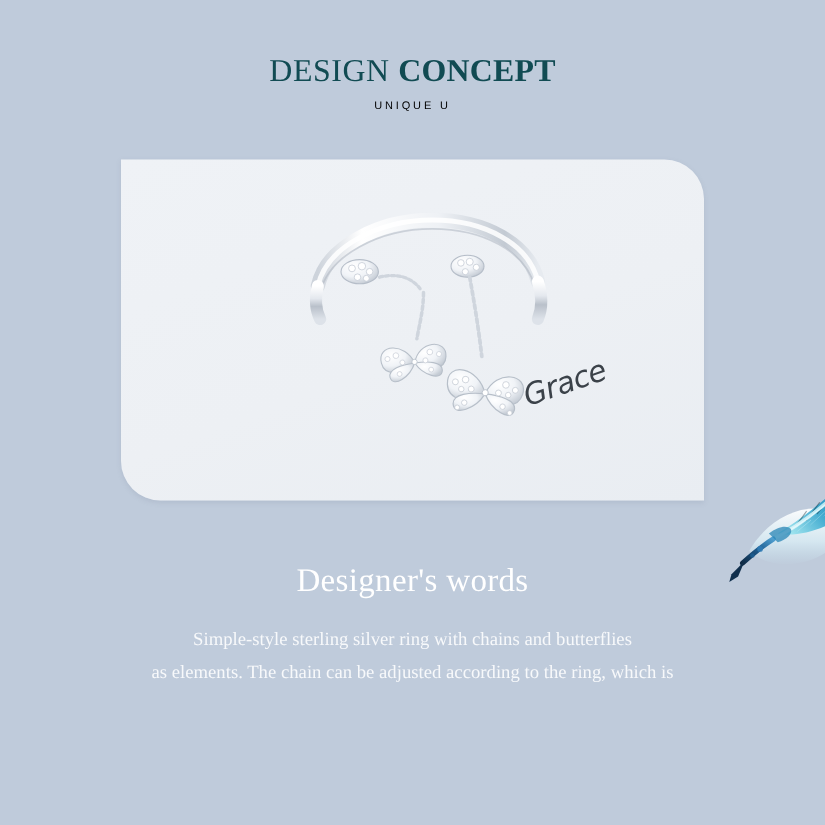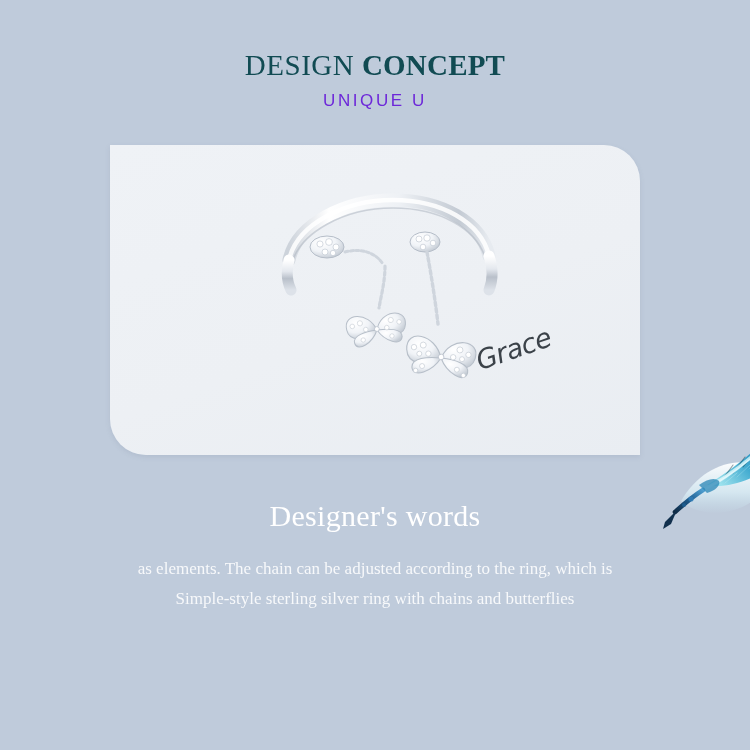--- a/index.html
+++ b/index.html
@@ -40,23 +40,23 @@
   .title .t-light {
     font-weight: 400;
   }
   .title .t-bold {
     font-weight: 700;
     letter-spacing: 0.2px;
   }
   .subtitle {
     margin-top: 9px;
     font-family: "Liberation Sans", sans-serif;
-    font-size: 17px;
+    font-size: 10px;
     letter-spacing: 2.6px;
-    color: #6d28d9;
+    color: #000000;
     font-weight: 400;
   }
 
   
   .card {
     position: absolute;
     left: 110px;
     top: 145px;
     width: 530px;
     height: 310px;
@@ -104,21 +104,21 @@
     top: 178px;
     width: 190px;
     height: 215px;
     pointer-events: none;
   }
   .quill svg { display: block; overflow: visible; }
 
   
   .designer {
     position: absolute;
-    top: 496px;
+    top: 508px;
     left: 0;
     width: 750px;
     text-align: center;
   }
   .designer-heading {
     font-family: "Liberation Serif", serif;
     font-size: 30px;
     line-height: 40px;
     color: #ffffff;
     font-weight: 400;
@@ -339,18 +339,18 @@
           <circle cx="21" cy="182" r="2.1" fill="#1d5f94" opacity="0.8"></circle>
           <path d="M36 162 C 44 156, 52 154, 56 158 C 58 162, 52 168, 44 170 Z" fill="#2a86b5" opacity="0.75"></path>
         </g>
       </svg>
     </div>
   </div>
 
   <div class="designer">
     <div class="designer-heading">Designer's words</div>
     <div class="designer-body">
+      <span class="line">Simple-style sterling silver ring with chains and butterflies</span>
       <span class="line">as elements. The chain can be adjusted according to the ring, which is</span>
-      <span class="line">Simple-style sterling silver ring with chains and butterflies</span>
     </div>
   </div>
 
 </div>
 
 </body></html>

